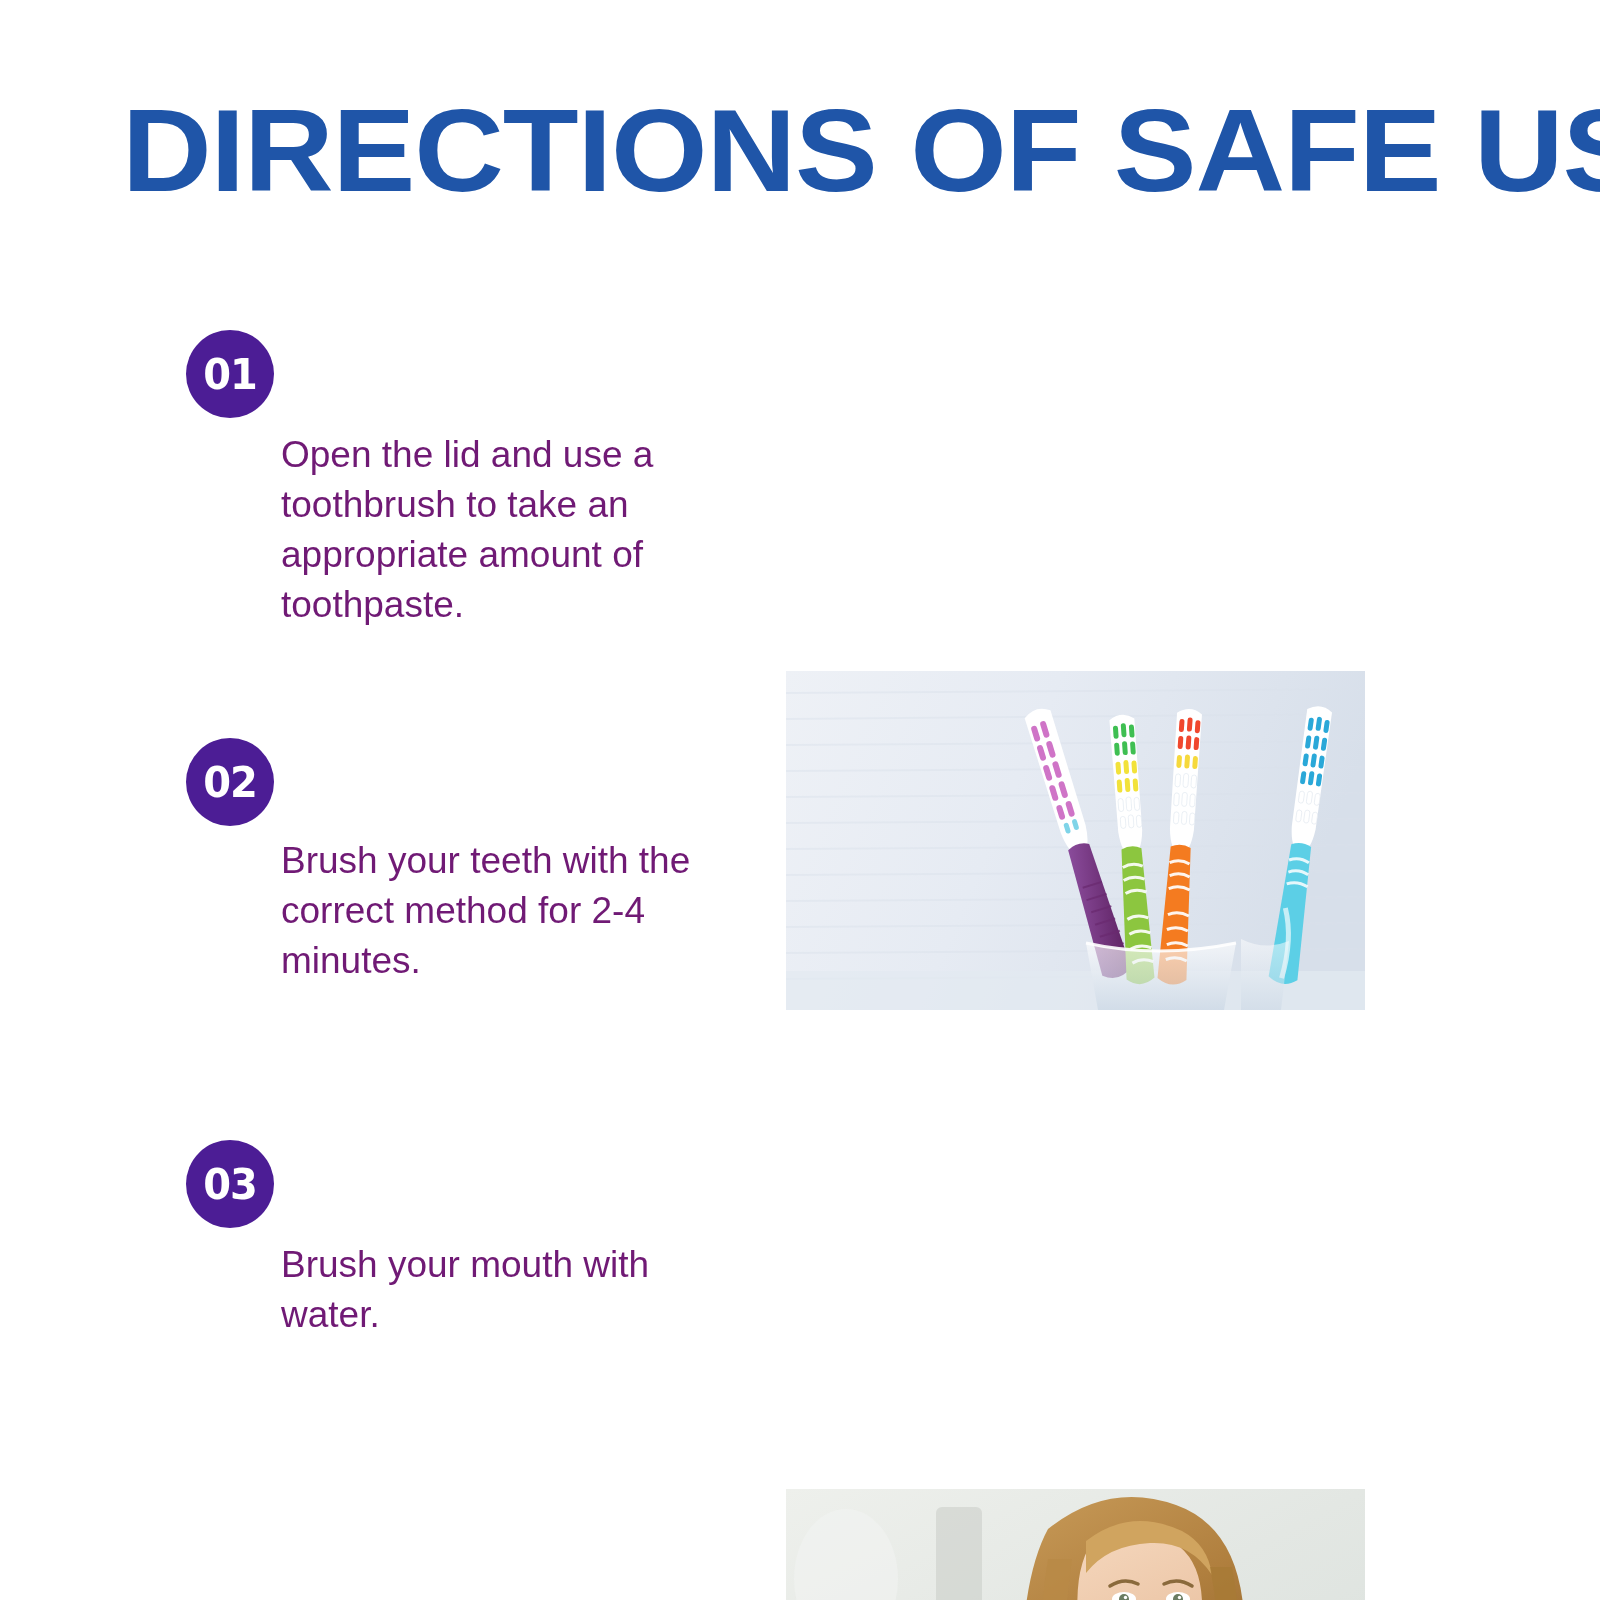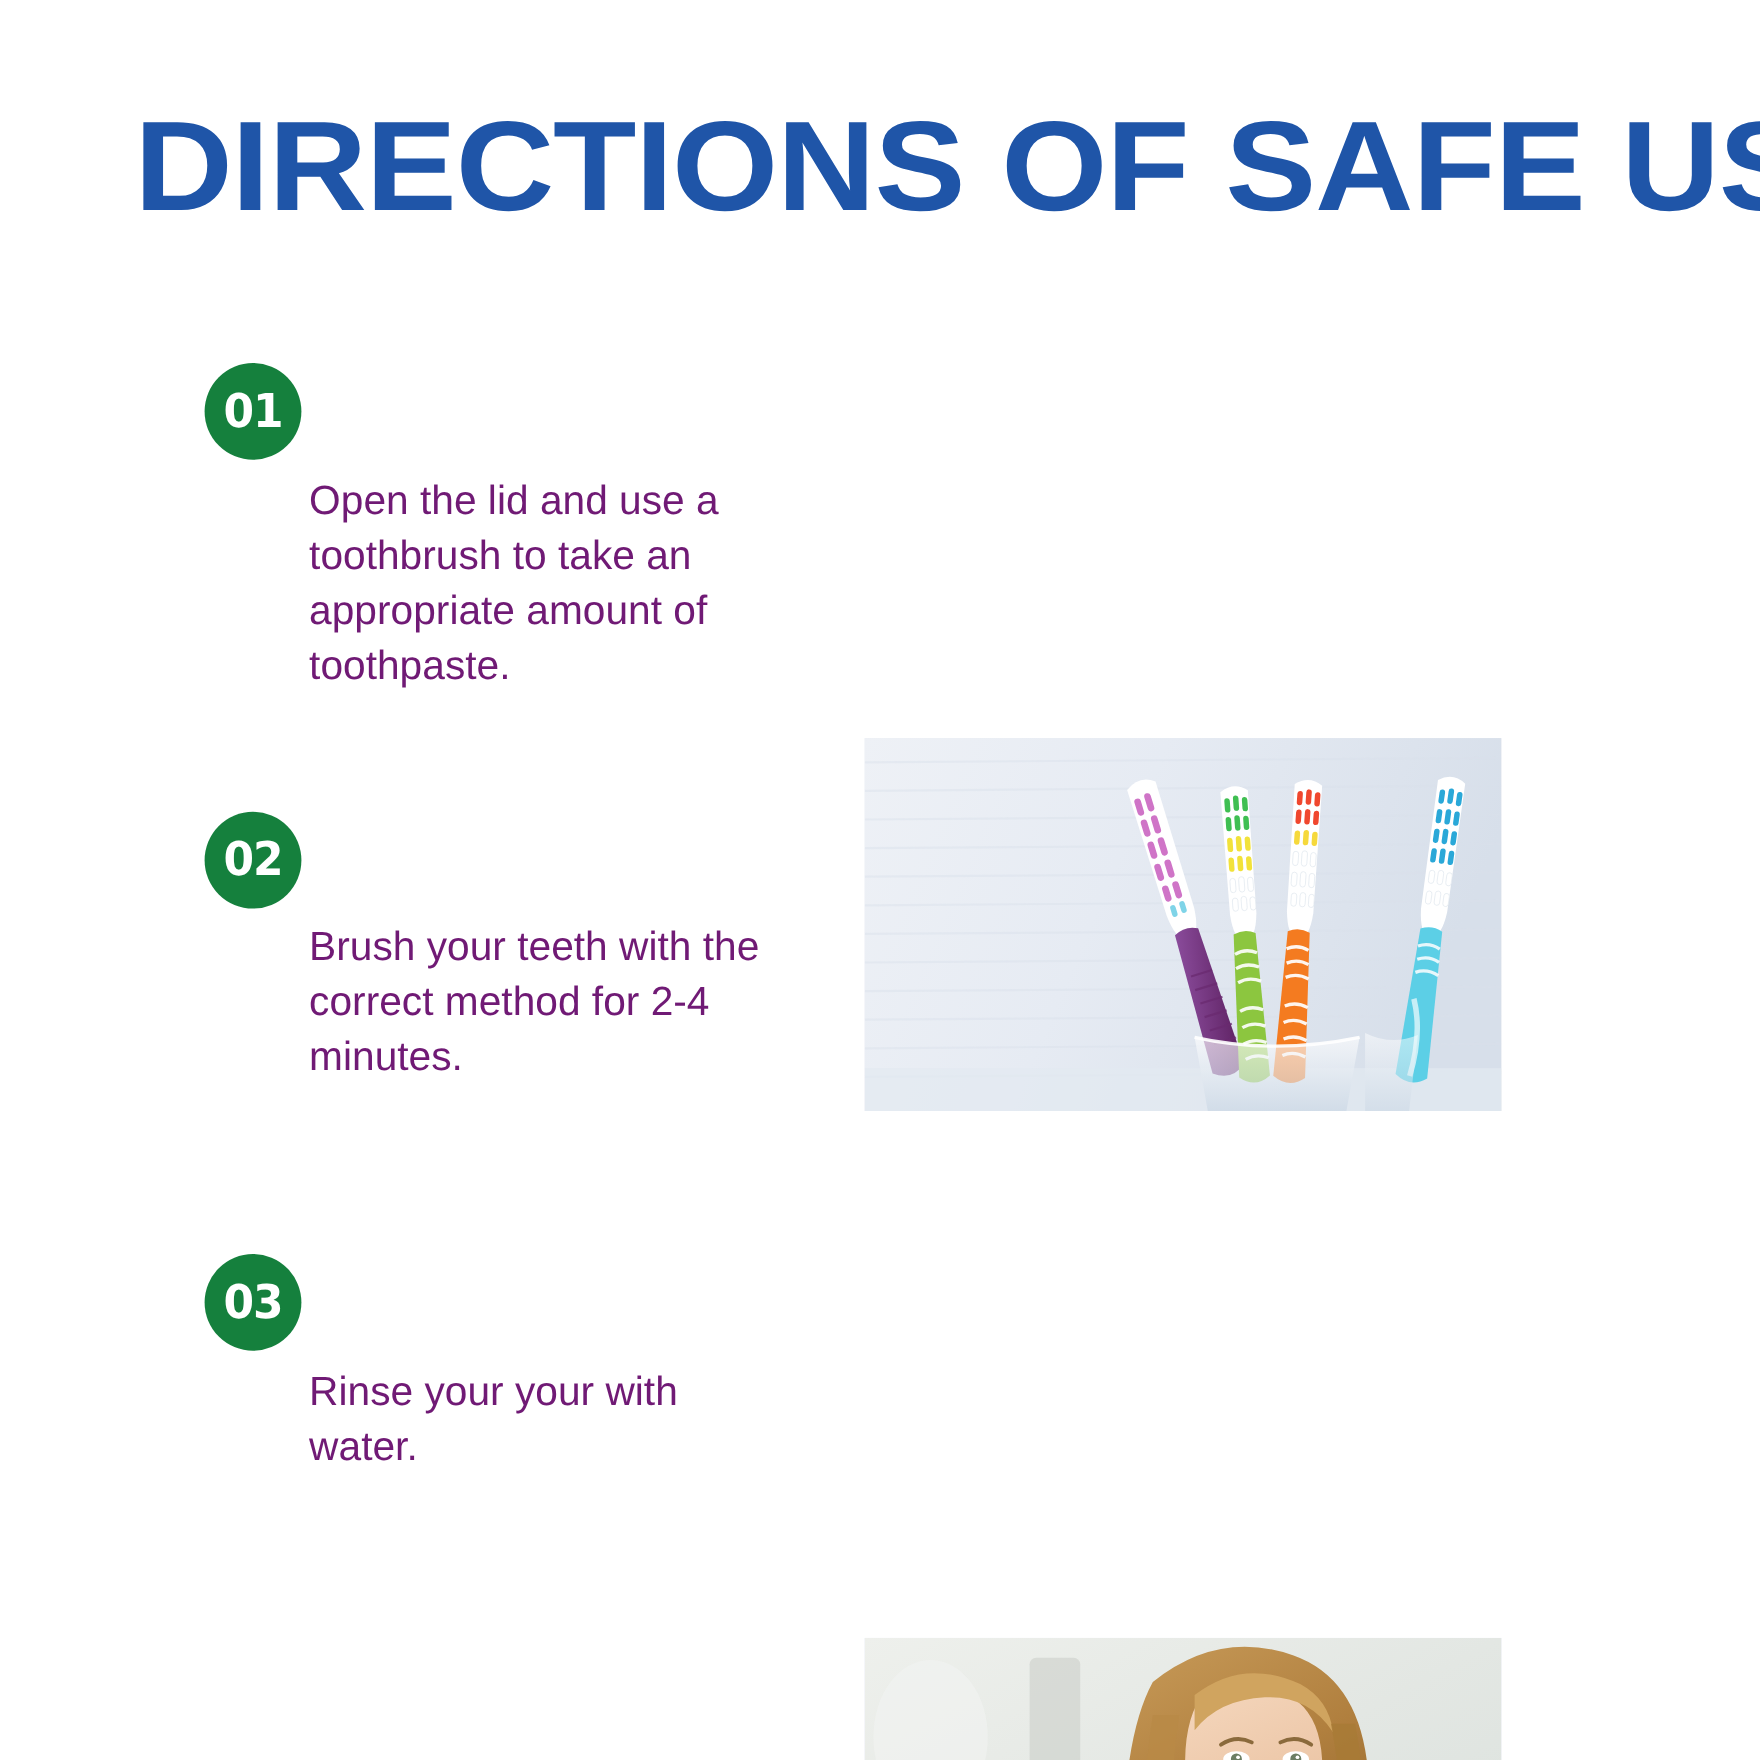--- a/index.html
+++ b/index.html
@@ -31,21 +31,21 @@
   .step { position:absolute; left:0; width:1600px; }
   .step-01 { top:330px; }
   .step-02 { top:738px; }
   .step-03 { top:1140px; }
 
   .badge {
     position:absolute;
     left:186px; top:0;
     width:88px; height:88px;
     border-radius:50%;
-    background:#15803d;
+    background:#4c1d95;
     display:flex; align-items:center; justify-content:center;
   }
   .badge-text {
     font-family:"DejaVu Sans", sans-serif;
     font-weight:bold;
     font-size:40px;
     line-height:40px;
     color:#ffffff;
     letter-spacing:-1px;
     transform:scaleY(1.06);
@@ -357,17 +357,17 @@
           </g>
         </g>
       </svg>
     </div>
   </div>
 
   <div class="step step-03">
     <div class="badge">
       <span class="badge-text">03</span>
     </div>
-    <div class="step-text">Rinse your your with water.</div>
+    <div class="step-text">Brush your mouth with water.</div>
 
   </div>
 
 </div>
 
 </body></html>

